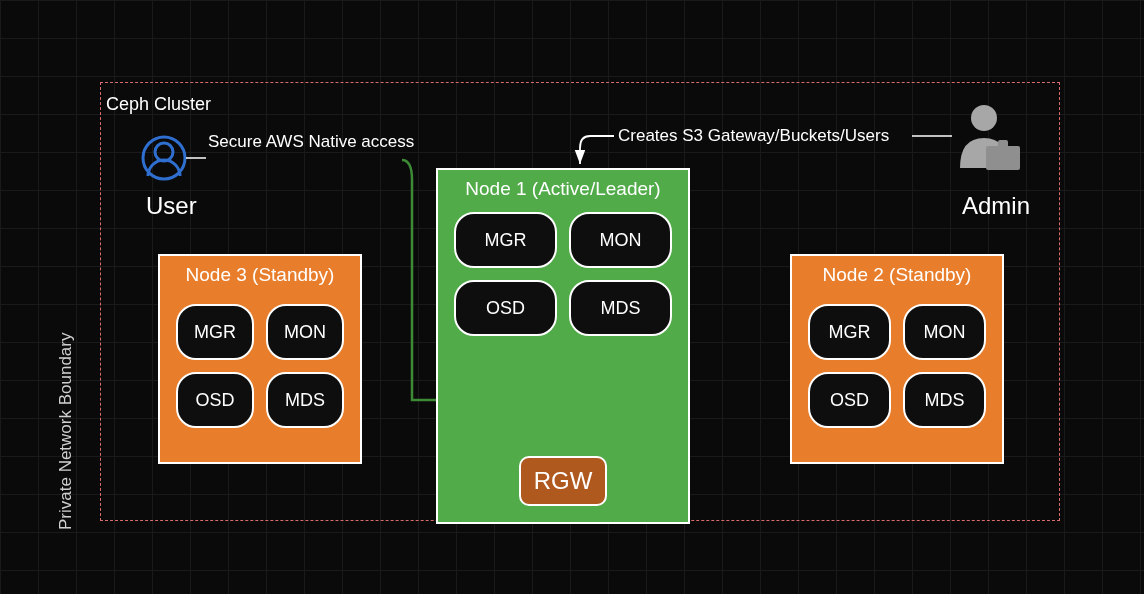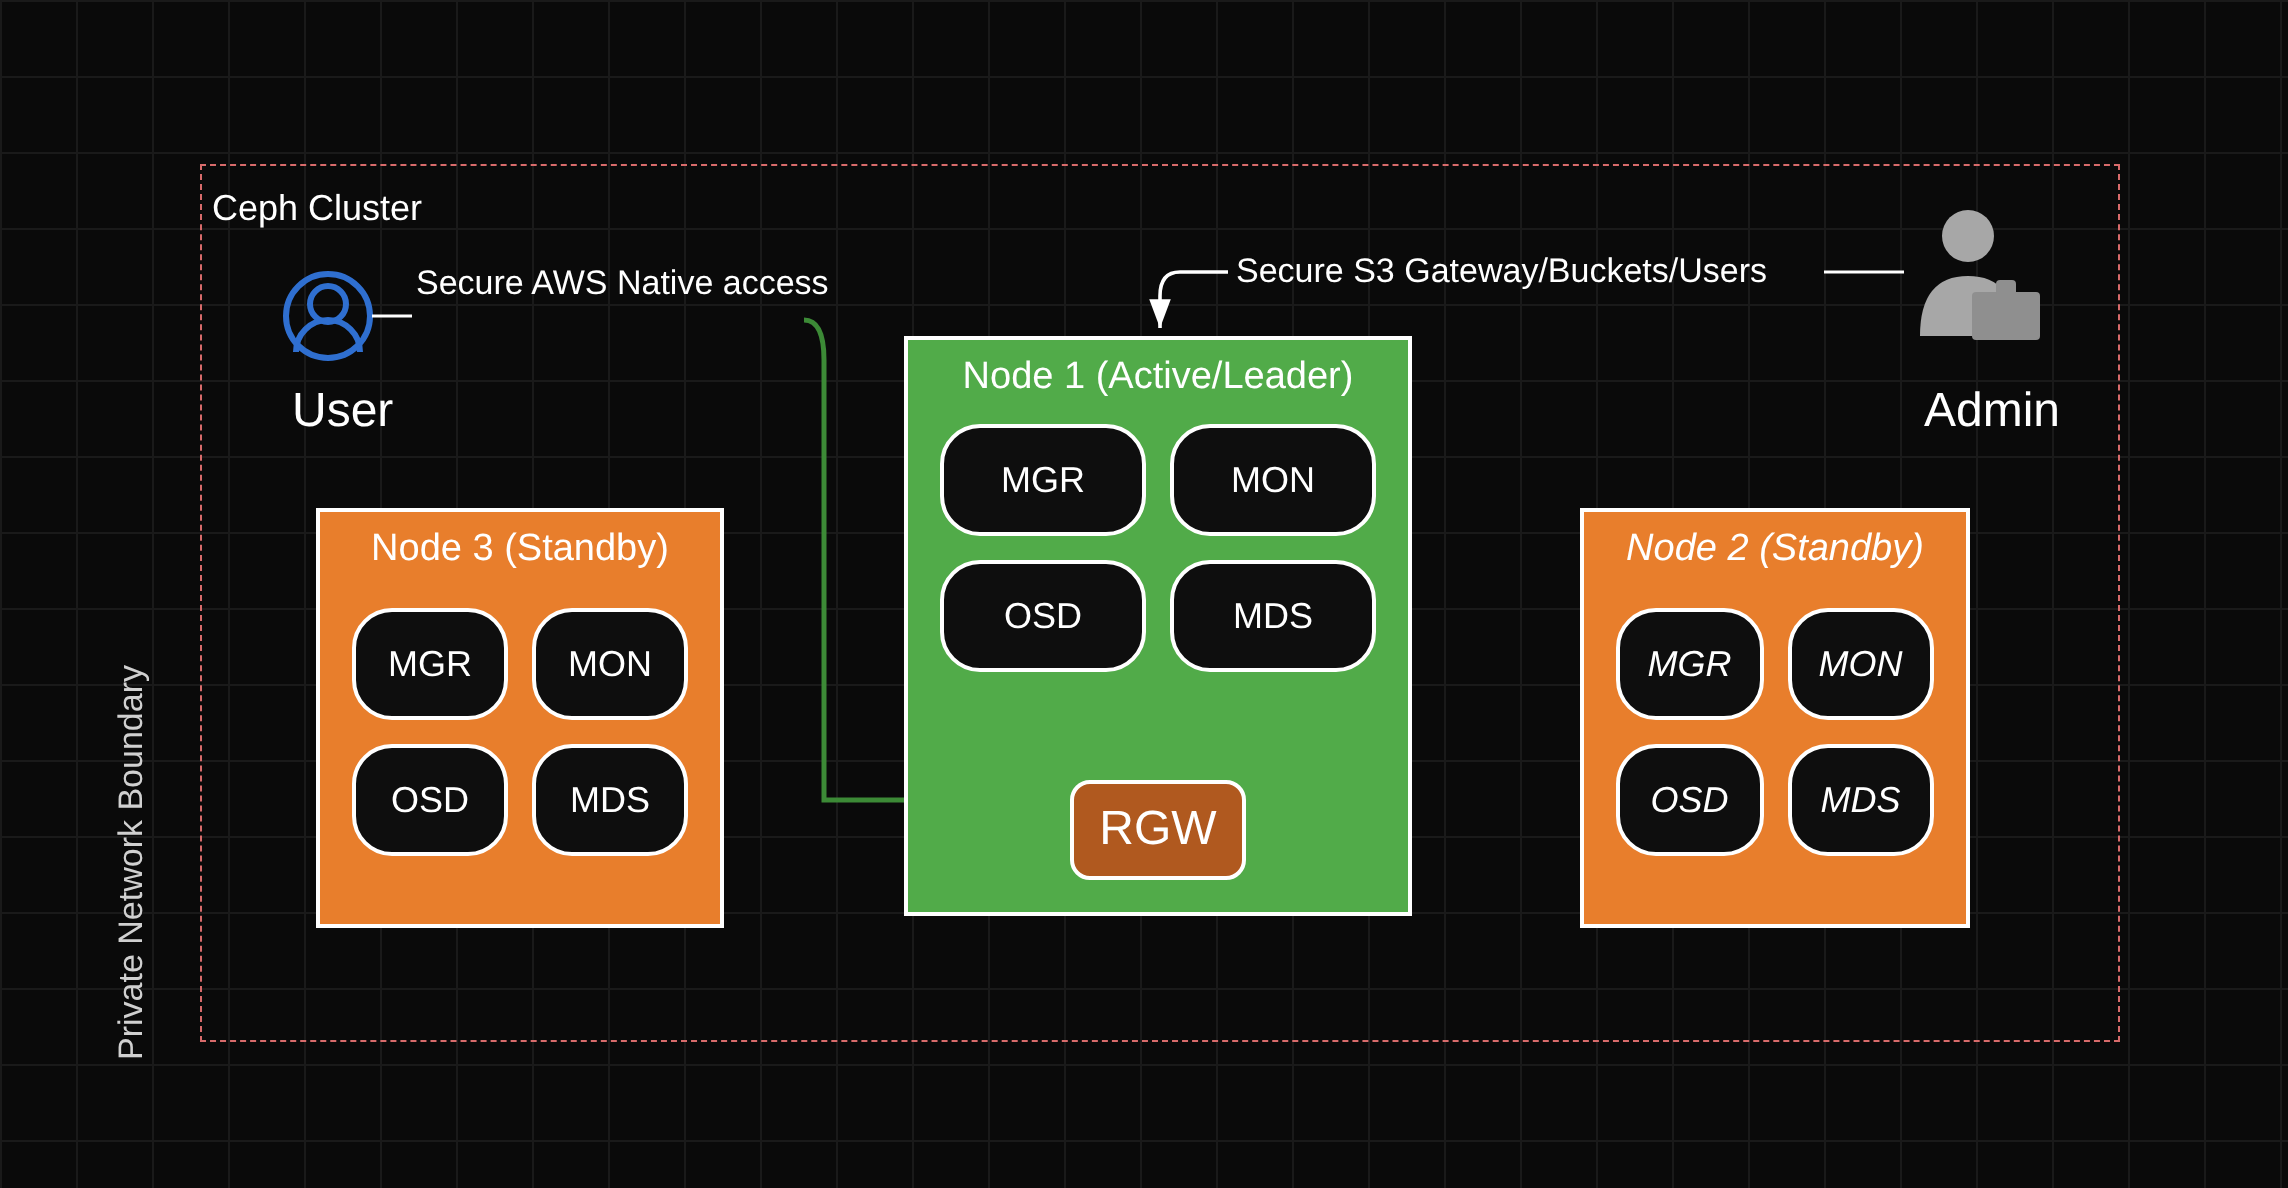--- a/index.html
+++ b/index.html
@@ -138,44 +138,44 @@
 
   <line x1="952" y1="136" x2="912" y2="136" stroke="#fff" stroke-width="1.5"></line>
 
   <path d="M614 136 L590 136 Q580 136 580 148 L580 164" fill="none" stroke="#fff" stroke-width="1.8" marker-end="url(#arrow-white)"></path>
 </svg>
 
 <div class="actor-label" style="left:146px; top:192px;">User</div>
 <div class="actor-label" style="left:962px; top:192px;">Admin</div>
 
 <div class="anno" style="left:208px; top:132px;">Secure AWS Native access</div>
-<div class="anno" style="left:618px; top:126px;">Secure S3 Gateway/Buckets/Users</div>
+<div class="anno" style="left:618px; top:126px;">Creates S3 Gateway/Buckets/Users</div>
 
-<div class="node green" style="left:452px; top:168px; width:254px; height:290px;">
+<div class="node green" style="left:436px; top:168px; width:254px; height:356px;">
   <div class="node-title">Node 1 (Active/Leader)</div>
   <div class="svc-grid">
     <div class="svc">MGR</div>
     <div class="svc">MON</div>
     <div class="svc">OSD</div>
     <div class="svc">MDS</div>
   </div>
   <div class="rgw">RGW</div>
 </div>
 
 <div class="node orange" style="left:158px; top:254px; width:204px; height:210px;">
   <div class="node-title">Node 3 (Standby)</div>
   <div class="svc-grid" style="padding-top:18px;">
     <div class="svc">MGR</div>
     <div class="svc">MON</div>
     <div class="svc">OSD</div>
     <div class="svc">MDS</div>
   </div>
 </div>
 
-<div class="node orange" style="left:790px; top:254px; width:195px; height:210px;font-style:italic;">
+<div class="node orange" style="left:790px; top:254px; width:214px; height:210px;">
   <div class="node-title">Node 2 (Standby)</div>
   <div class="svc-grid" style="padding-top:18px;">
     <div class="svc">MGR</div>
     <div class="svc">MON</div>
     <div class="svc">OSD</div>
     <div class="svc">MDS</div>
   </div>
 </div>
 
 </body></html>

